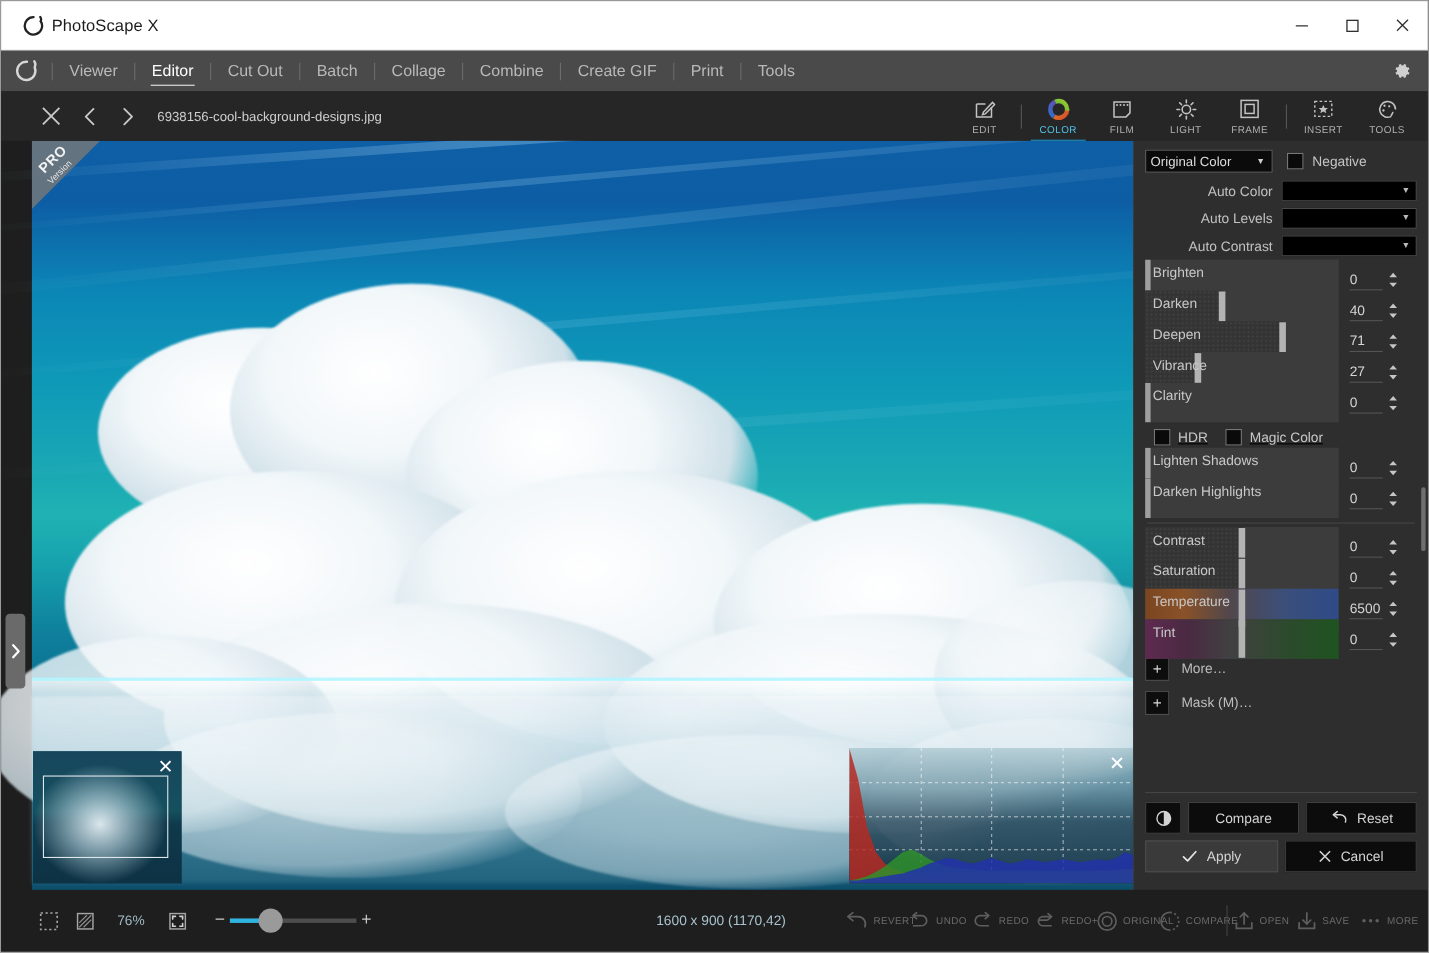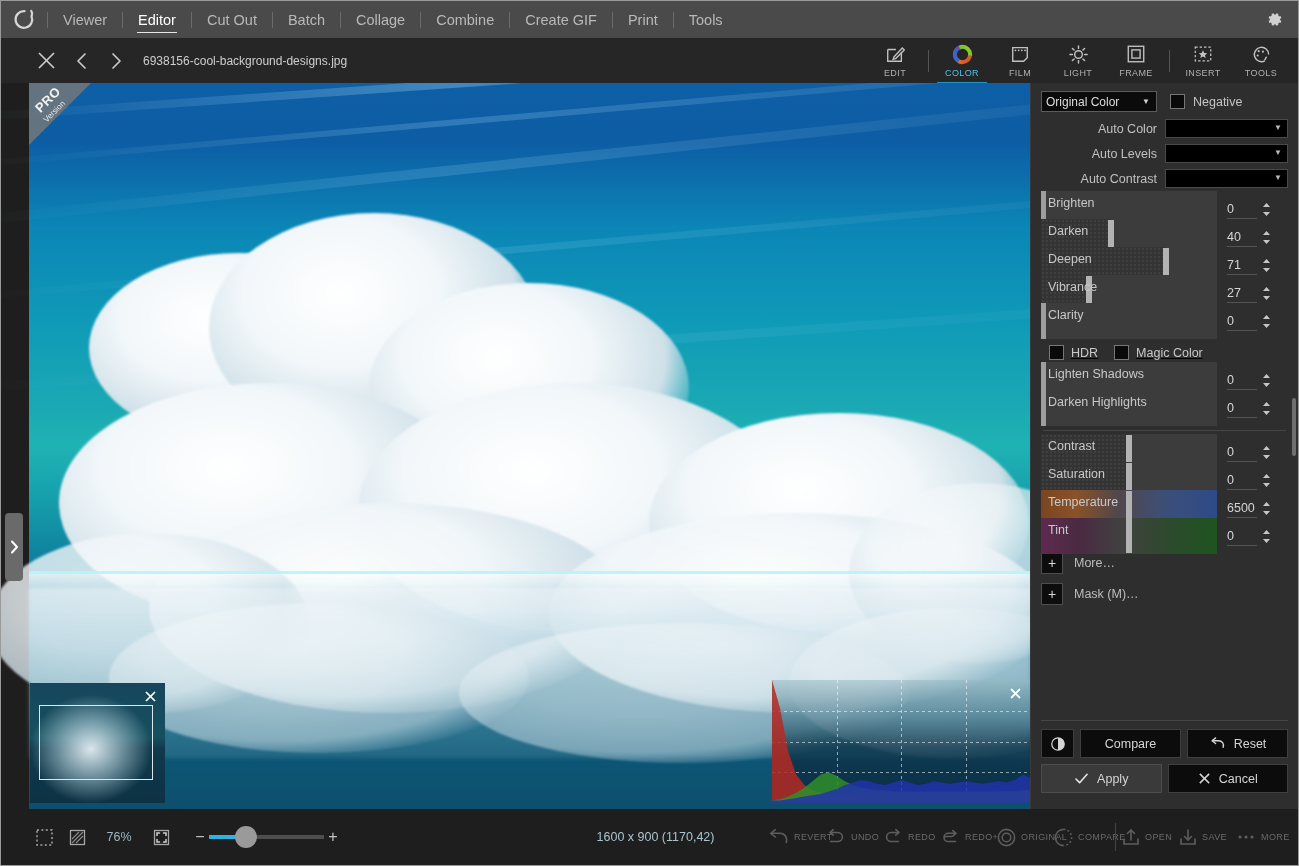--- a/index.html
+++ b/index.html
@@ -278,20 +278,46 @@
   }
   .bb-act .g { height:22px; display:flex; align-items:center; justify-content:center; color:#5e5e5e; }
   .bb-act .l { font-size:9px; color:#6a6a6a; letter-spacing:.4px; }
   .bb-sep { width:1px; height:28px; background:#444; margin:0 5px; }
 </style>
 </head>
 <body>
 
 <div id="app">
 
+  <div class="titlebar">
+    <div class="tb-logo">
+      <svg width="19" height="19" viewBox="0 0 19 19">
+        <path d="M9.5 1.6A7.9 7.9 0 1 0 16 5.2" fill="none" stroke="#222" stroke-width="2.1" stroke-linecap="round"></path>
+        <path d="M15.6 1.4c.9 1.4 1.1 3 .5 4.1" fill="none" stroke="#222" stroke-width="2.1" stroke-linecap="round"></path>
+      </svg>
+    </div>
+    <div class="tb-title">PhotoScape X</div>
+    <div class="tb-spacer"></div>
+    <div class="winbtn">
+      <svg width="13" height="13" viewBox="0 0 13 13">
+          <line x1="1" y1="6.5" x2="12" y2="6.5" stroke="#303030" stroke-width="1.2"></line>
+        </svg>
+    </div>
+    <div class="winbtn">
+      <svg width="13" height="13" viewBox="0 0 13 13">
+          <rect x="1.5" y="1.5" width="10" height="10" fill="none" stroke="#303030" stroke-width="1.2"></rect>
+        </svg>
+    </div>
+    <div class="winbtn">
+      <svg width="14" height="14" viewBox="0 0 14 14">
+          <line x1="2" y1="2" x2="12" y2="12" stroke="#303030" stroke-width="1.2"></line>
+          <line x1="12" y1="2" x2="2" y2="12" stroke="#303030" stroke-width="1.2"></line>
+        </svg>
+    </div>
+  </div>
 
   <div class="menubar">
     <div class="menu-logo">
       <svg width="21" height="21" viewBox="0 0 21 21">
         <path d="M10.5 2.2a8.3 8.3 0 1 0 7 5" fill="none" stroke="#d6d6d6" stroke-width="2.2" stroke-linecap="round"></path>
         <path d="M17.2 1.8c1 1.5 1.2 3.2.6 4.4" fill="none" stroke="#d6d6d6" stroke-width="2.2" stroke-linecap="round"></path>
       </svg>
     </div>
     <div class="menu-sep"></div>
     <div class="menu-item">

